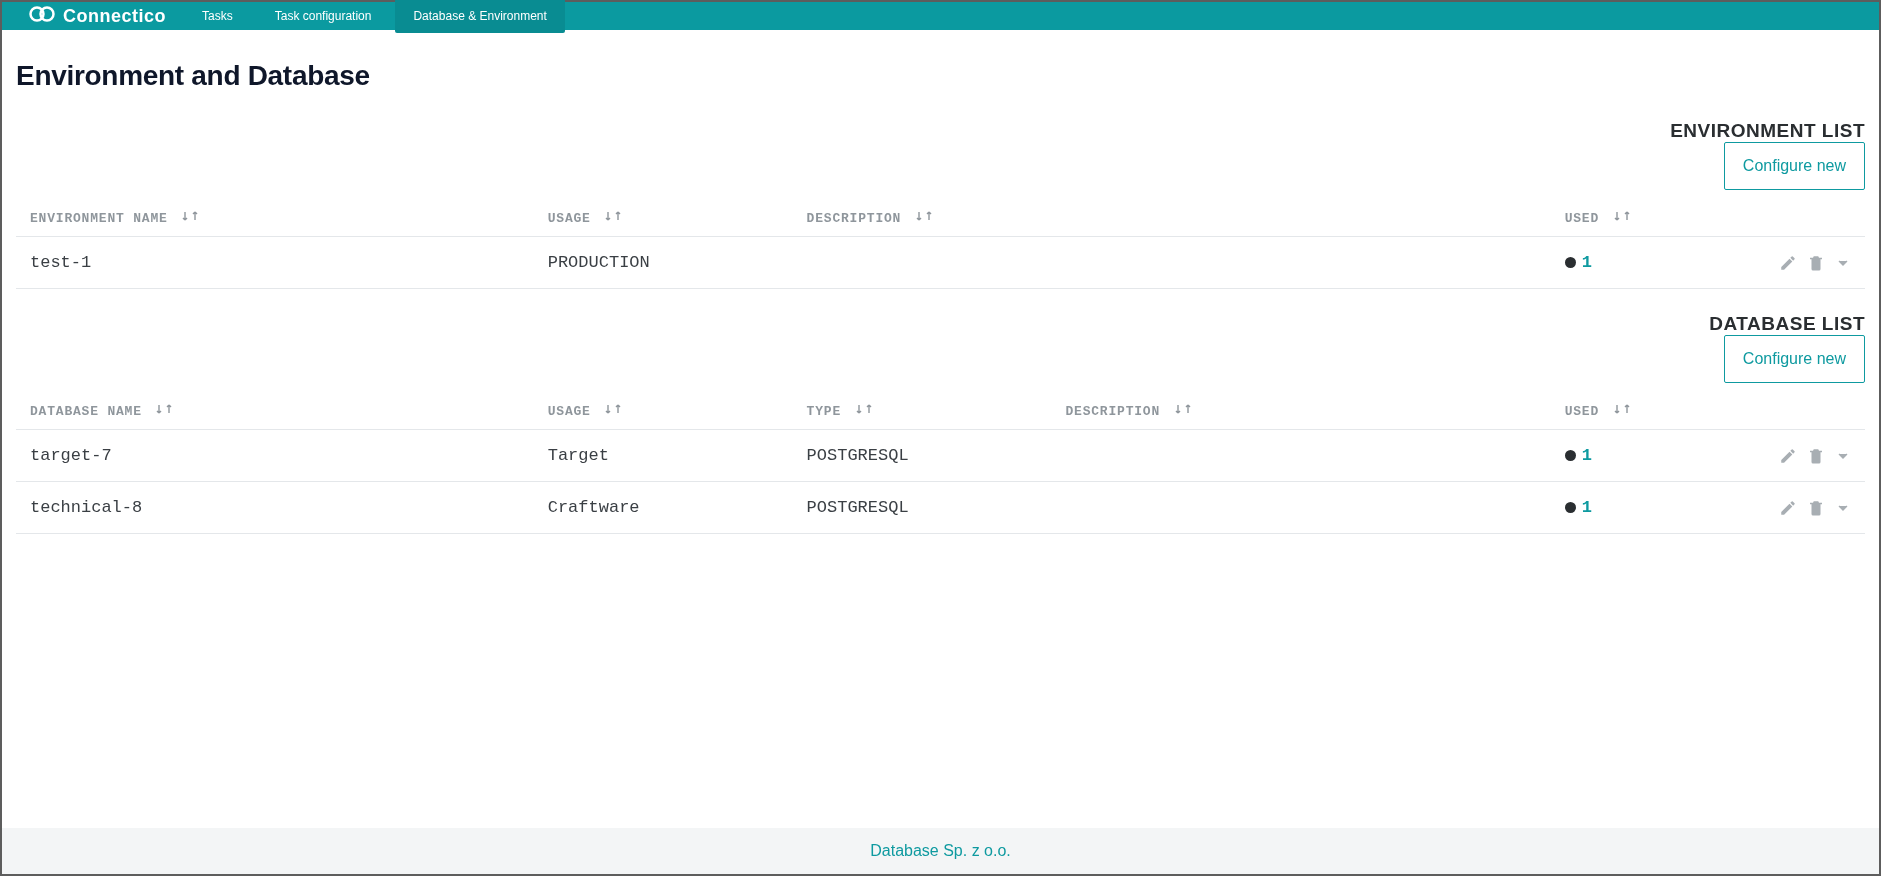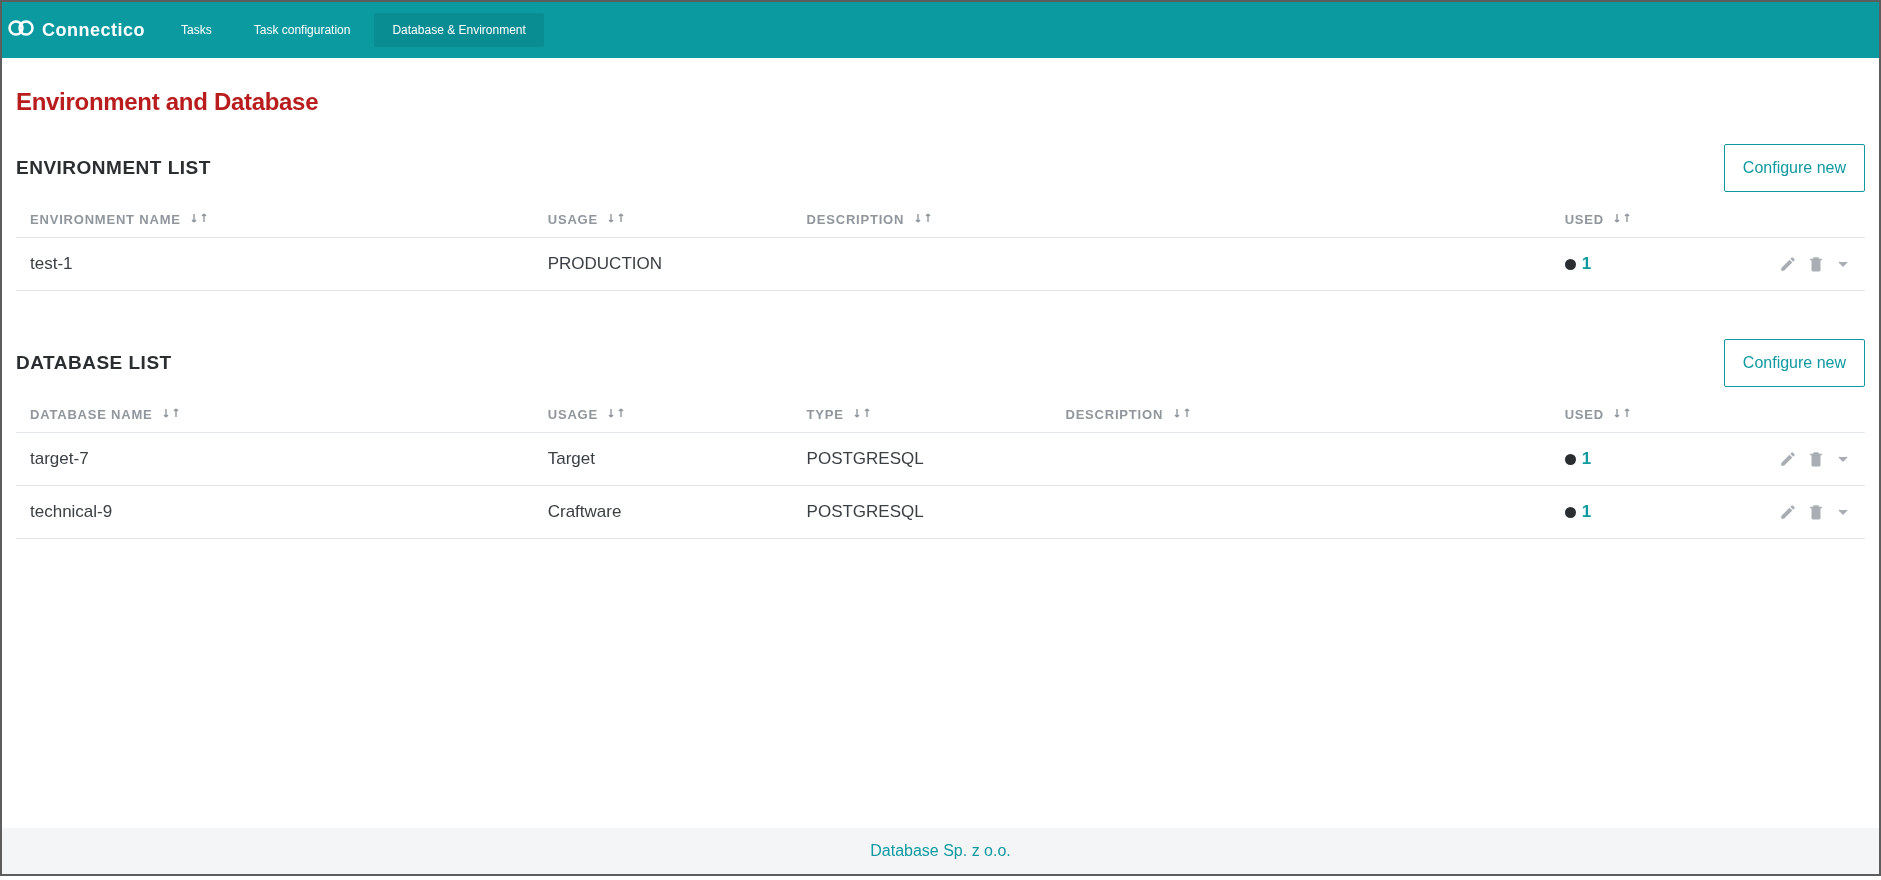--- a/index.html
+++ b/index.html
@@ -25,22 +25,22 @@
     min-height:876px;
     box-sizing:border-box;
     display:flex;
     flex-direction:column;
   }
   
   .topnav{
     background:var(--teal);
     display:flex;
     align-items:center;
-    padding:0 6px;
-    height:56px;
+    padding:0 27px;
+    height:28px;
     gap:6px;
   }
   .brand{
     display:flex;
     align-items:center;
     gap:6px;
     color:#fff;
     font-weight:600;
     font-size:18px;
     letter-spacing:.5px;
@@ -56,52 +56,54 @@
   }
   .nav-item.active{
     background:var(--teal-dark);
   }
   
   .content{
     flex:1;
     padding:20px 14px 0 14px;
   }
   h1.page-title{
-    font-size:24px;
+    font-size:28px;
     font-weight:600;
     margin:10px 0 28px 0;
-    color:#b91c1c;
+    color:#0f172a;
     letter-spacing:-.3px;
   }
   .section-header{
     display:flex;
-    align-items:center;
+    align-items:flex-end;
     justify-content:space-between;
     margin-bottom:8px;
+    flex-direction:column;
   }
   .section-title{
     font-size:19px;
     font-weight:600;
     letter-spacing:.5px;
     color:#2a2e31;
   }
   .btn-outline{
     border:1.5px solid var(--teal-text);
     color:var(--teal-text);
     background:#fff;
     padding:14px 18px;
     font-size:16px;
     cursor:pointer;
     border-radius:2px;
   }
   
   table.data{
     width:100%;
     border-collapse:collapse;
-    margin-bottom:48px;
+    margin-bottom:24px;
+    font-family:Liberation Mono, monospace;
   }
   table.data thead th{
     text-align:left;
     font-size:13px;
     font-weight:600;
     letter-spacing:.8px;
     color:var(--muted);
     padding:12px 14px 10px 14px;
     border-bottom:1px solid var(--line);
   }
@@ -373,21 +375,21 @@
               </span>
               <span class="icon-btn">
                 <svg width="16" height="16" viewBox="0 0 24 24" fill="none" stroke="currentColor" stroke-width="2">
                     <path d="M6 9l6 6 6-6"></path>
                   </svg>
               </span>
             </div>
           </td>
         </tr>
         <tr>
-          <td>technical-9</td>
+          <td>technical-8</td>
           <td>Craftware</td>
           <td>POSTGRESQL</td>
           <td></td>
           <td>
             <span class="used-cell">
               <span class="used-dot"></span>
               <span class="used-count">1</span>
             </span>
           </td>
           <td>

